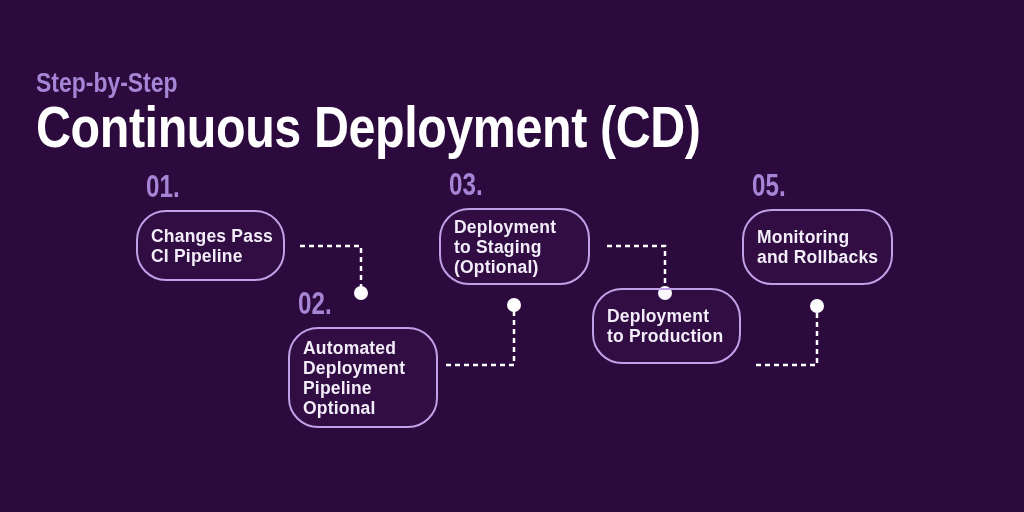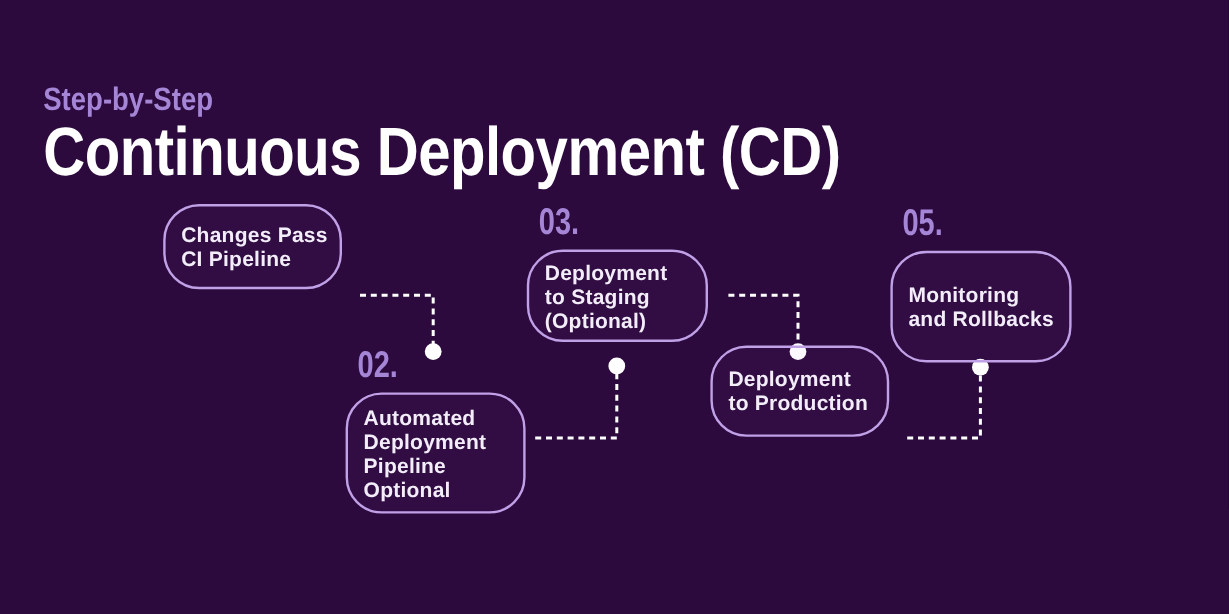--- a/index.html
+++ b/index.html
@@ -85,20 +85,21 @@
     </g>
     <g fill="currentColor" stroke="none">
       <circle cx="361" cy="293" r="7"></circle>
       <circle cx="514" cy="305" r="7"></circle>
       <circle cx="665" cy="293" r="7"></circle>
       <circle cx="817" cy="306" r="7"></circle>
     </g>
   </svg>
 
   <div class="step" style="left:136px;top:170px;">
+    <div class="step-number"><span class="condensed">01.</span></div>
     <div class="step-box" style="height:71px;">
       <span class="step-label">Changes Pass
 CI Pipeline</span>
     </div>
   </div>
 
   <div class="step" style="left:288px;top:287px;">
     <div class="step-number"><span class="condensed">02.</span></div>
     <div class="step-box" style="height:101px;width:150px;">
       <span class="step-label">Automated
@@ -119,19 +120,19 @@
 
   <div class="step" style="left:592px;top:288px;">
     <div class="step-box" style="height:76px;">
       <span class="step-label">Deployment
 to Production</span>
     </div>
   </div>
 
   <div class="step" style="left:742px;top:169px;">
     <div class="step-number"><span class="condensed">05.</span></div>
-    <div class="step-box" style="height:93px;width:151px;">
+    <div class="step-box" style="height:76px;width:151px;">
       <span class="step-label">Monitoring
 and Rollbacks</span>
     </div>
   </div>
 
 </div>
 
 </body></html>

